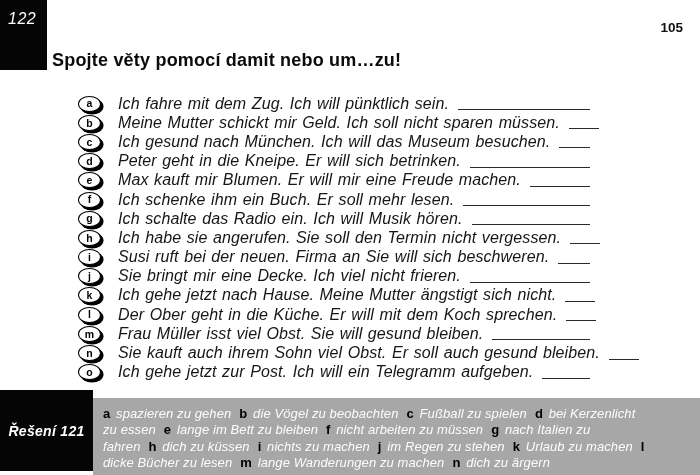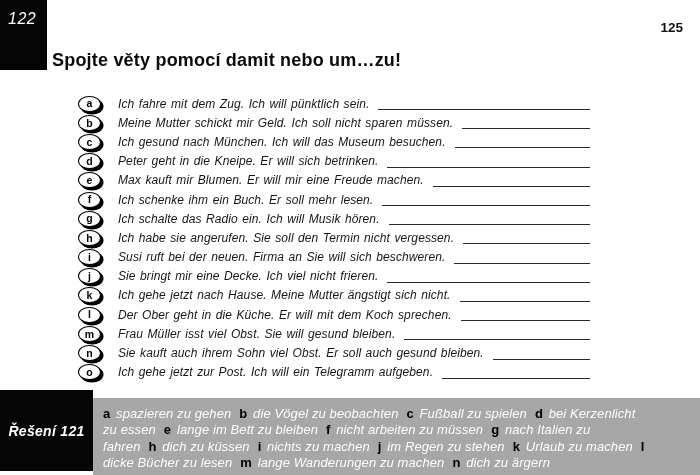--- a/index.html
+++ b/index.html
@@ -25,21 +25,21 @@
   .row{display:flex;align-items:center;height:19.2px;}
   .badge{
     flex:none;width:21px;height:14px;background:#fff;
     border:1.5px solid #000;border-radius:50%;
     box-shadow:2.5px 2.5px 0 #000;
     display:flex;align-items:center;justify-content:center;
     font-weight:bold;font-size:10.5px;color:#000;line-height:1;
     margin-right:17px;
   }
   .sentence{
-    font-style:italic;font-size:12px;color:#161616;white-space:nowrap;
+    font-style:italic;font-size:16px;color:#161616;white-space:nowrap;
     letter-spacing:.1px;word-spacing:1px;
   }
   .blank{
     flex:1;margin-left:9px;height:12px;
     border-bottom:1.2px solid #2a2a2a;min-width:30px;
   }
   .solution-label-box{
     position:absolute;left:0;top:390px;width:93px;height:81px;background:#050505;
     color:#fff;display:flex;align-items:center;justify-content:center;
     font-style:italic;font-weight:bold;font-size:14px;letter-spacing:.3px;
@@ -54,21 +54,21 @@
   .ltr{font-style:normal;font-weight:bold;color:#000;margin-right:2px;}
   .txt{color:#fdfdfd;}
 </style>
 </head>
 <body>
 
 <div class="corner-box">
   <span>122</span>
 </div>
 
-<div class="page-num-right">125</div>
+<div class="page-num-right">105</div>
 
 <h1 class="title">Spojte věty pomocí damit nebo um…zu!</h1>
 
 <div class="exercise">
     <div class="row">
       <span class="badge">a</span>
       <span class="sentence">Ich fahre mit dem Zug. Ich will pünktlich sein.</span>
       <span class="blank"></span>
     </div>
     <div class="row">

